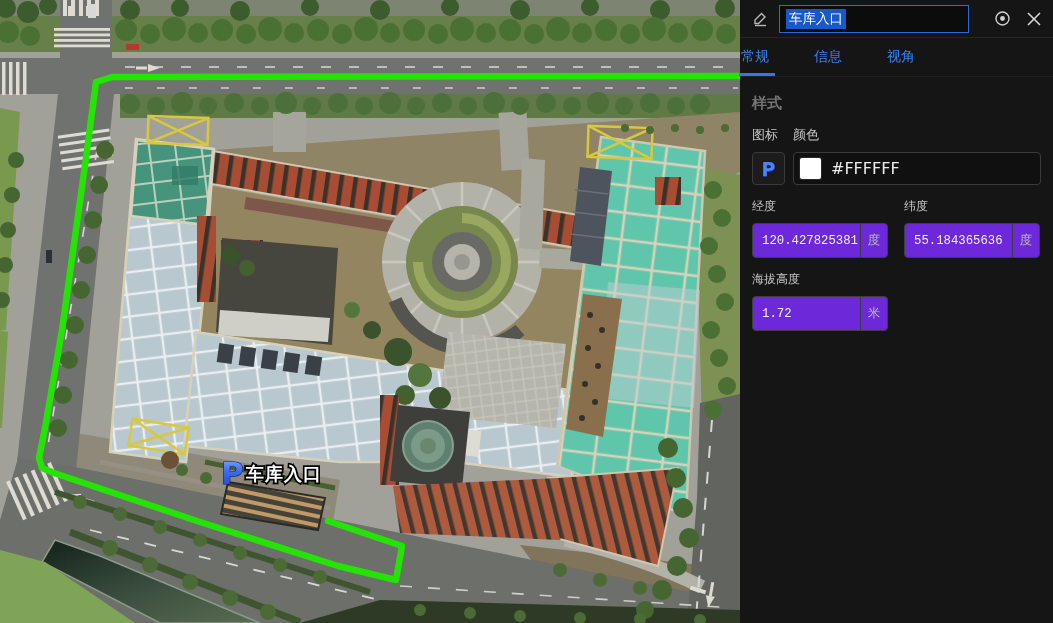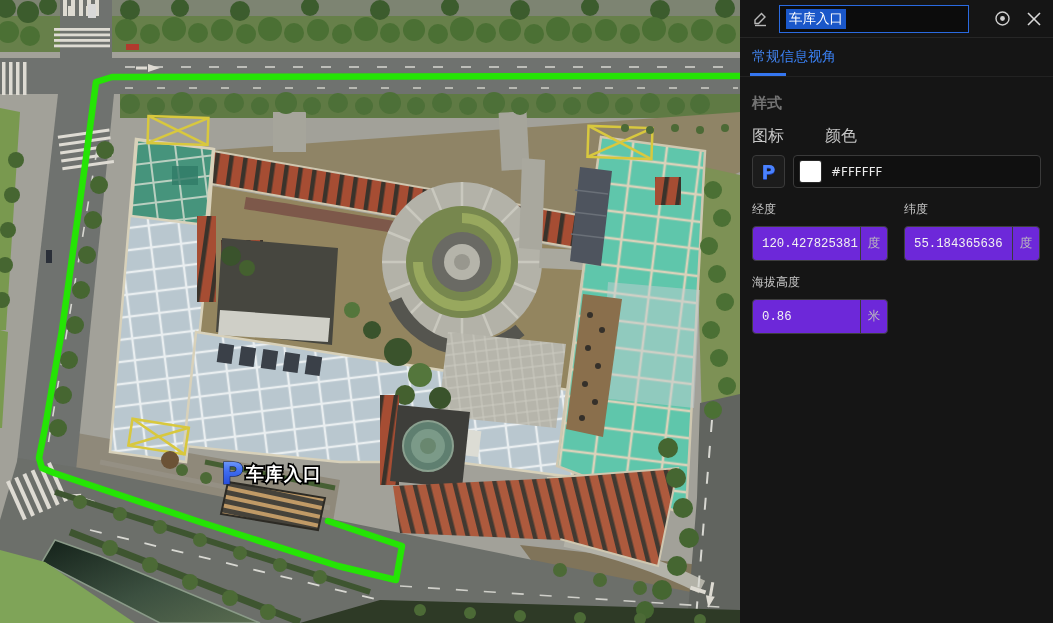--- a/index.html
+++ b/index.html
@@ -5,34 +5,34 @@
   html,body{margin:0;padding:0;background:#000;}
   .app{width:1053px;height:623px;display:flex;font-family:"DejaVu Sans","Liberation Sans",sans-serif;overflow:hidden;}
   .map{width:740px;height:623px;position:relative;background:#a2a199;flex:0 0 740px;}
   .map svg{display:block;}
   .panel{width:313px;height:623px;background:#151515;color:#e8e8e8;box-sizing:border-box;flex:0 0 313px;}
   .panel-header{display:flex;align-items:center;height:37px;padding:0 12px;}
   .hicon{display:flex;align-items:center;justify-content:center;cursor:pointer;}
   .title-input{width:176px;height:26px;border:1px solid #2a6ae0;background:#0c0c0c;display:flex;align-items:center;padding:0 6px;margin-left:10px;cursor:text;}
   .title-input .sel{background:#1a57c9;color:#fff;font-size:13.5px;padding:1px 3px;white-space:nowrap;}
   .h-right{margin-left:auto;display:flex;align-items:center;gap:16px;}
-  .tabs{display:flex;height:38px;border-top:1px solid #262626;border-bottom:1px solid #222;padding:0 12px;align-items:stretch;}
+  .tabs{display:flex;height:38px;border-top:1px solid #262626;border-bottom:1px solid #222;padding:0 1px;gap:45px;align-items:stretch;}
   .tab{font-size:14px;color:#3b82f6;position:relative;display:flex;align-items:center;cursor:pointer;}
   .tab.active{color:#4080e8;}
   .tab.active::after{content:"";position:absolute;left:-2px;right:-6px;bottom:0;height:3px;background:#3576f0;}
   .section{padding:0 12px;}
   .sec-h{font-size:15px;color:#737373;margin:17px 0 0;font-weight:600;}
-  .label-row{display:flex;margin-top:13px;font-size:16px;color:#c6c6c6;gap:32px;}
+  .label-row{display:flex;margin-top:13px;font-size:13px;color:#c6c6c6;}
   .label-row .l1{width:41px;}
   .control-row{display:flex;margin-top:8px;gap:8px;}
   .icon-btn{width:33px;height:33px;background:#1c1c1c;border:1px solid #3a3a3a;border-radius:4px;display:flex;align-items:center;justify-content:center;cursor:pointer;padding:0;}
   .pglyph{font-weight:bold;font-size:19px;color:#4a82ff;text-shadow:0 1px 0 #1b3fae;font-family:"DejaVu Sans",sans-serif;}
   .color-field{flex:1;height:33px;border:1px solid #3a3a3a;border-radius:4px;display:flex;align-items:center;background:#101010;box-sizing:border-box;cursor:text;}
   .swatch{width:21px;height:21px;background:#fff;margin:0 10px 0 6px;border-radius:2px;box-shadow:0 0 0 1px #2a2a2a;cursor:pointer;flex:0 0 21px;}
-  .hex{font-size:12px;color:#ececec;}
+  .hex{font-size:16px;color:#ececec;}
   .coord-grid{display:flex;flex-wrap:wrap;column-gap:16px;font-family:Liberation Mono, monospace;}
   .field{width:136px;margin-top:13px;}
   .field label{font-size:12px;color:#c6c6c6;display:block;margin-bottom:8px;}
   .input-box{height:33px;border:1px solid #3e3e3e;border-radius:4px;background:#6d28d9;display:flex;align-items:center;overflow:hidden;cursor:text;}
   .val{flex:1;padding:0 2px 0 9px;font-size:12.3px;color:#f2f2f2;white-space:nowrap;overflow:hidden;}
   .unit{flex:0 0 26px;text-align:center;font-size:12.5px;color:#bdbdbd;border-left:1px solid #3a3a3a;align-self:stretch;display:flex;align-items:center;justify-content:center;}
 </style>
 </head>
 <body>
 
@@ -509,21 +509,21 @@
         <div class="field">
           <label>纬度</label>
           <div class="input-box">
             <span class="val">55.184365636</span>
             <span class="unit">度</span>
           </div>
         </div>
         <div class="field">
           <label>海拔高度</label>
           <div class="input-box">
-            <span class="val">0.86</span>
+            <span class="val">1.72</span>
             <span class="unit">米</span>
           </div>
         </div>
       </div>
     </div>
 
   </aside>
 </div>
 
 </body></html>

